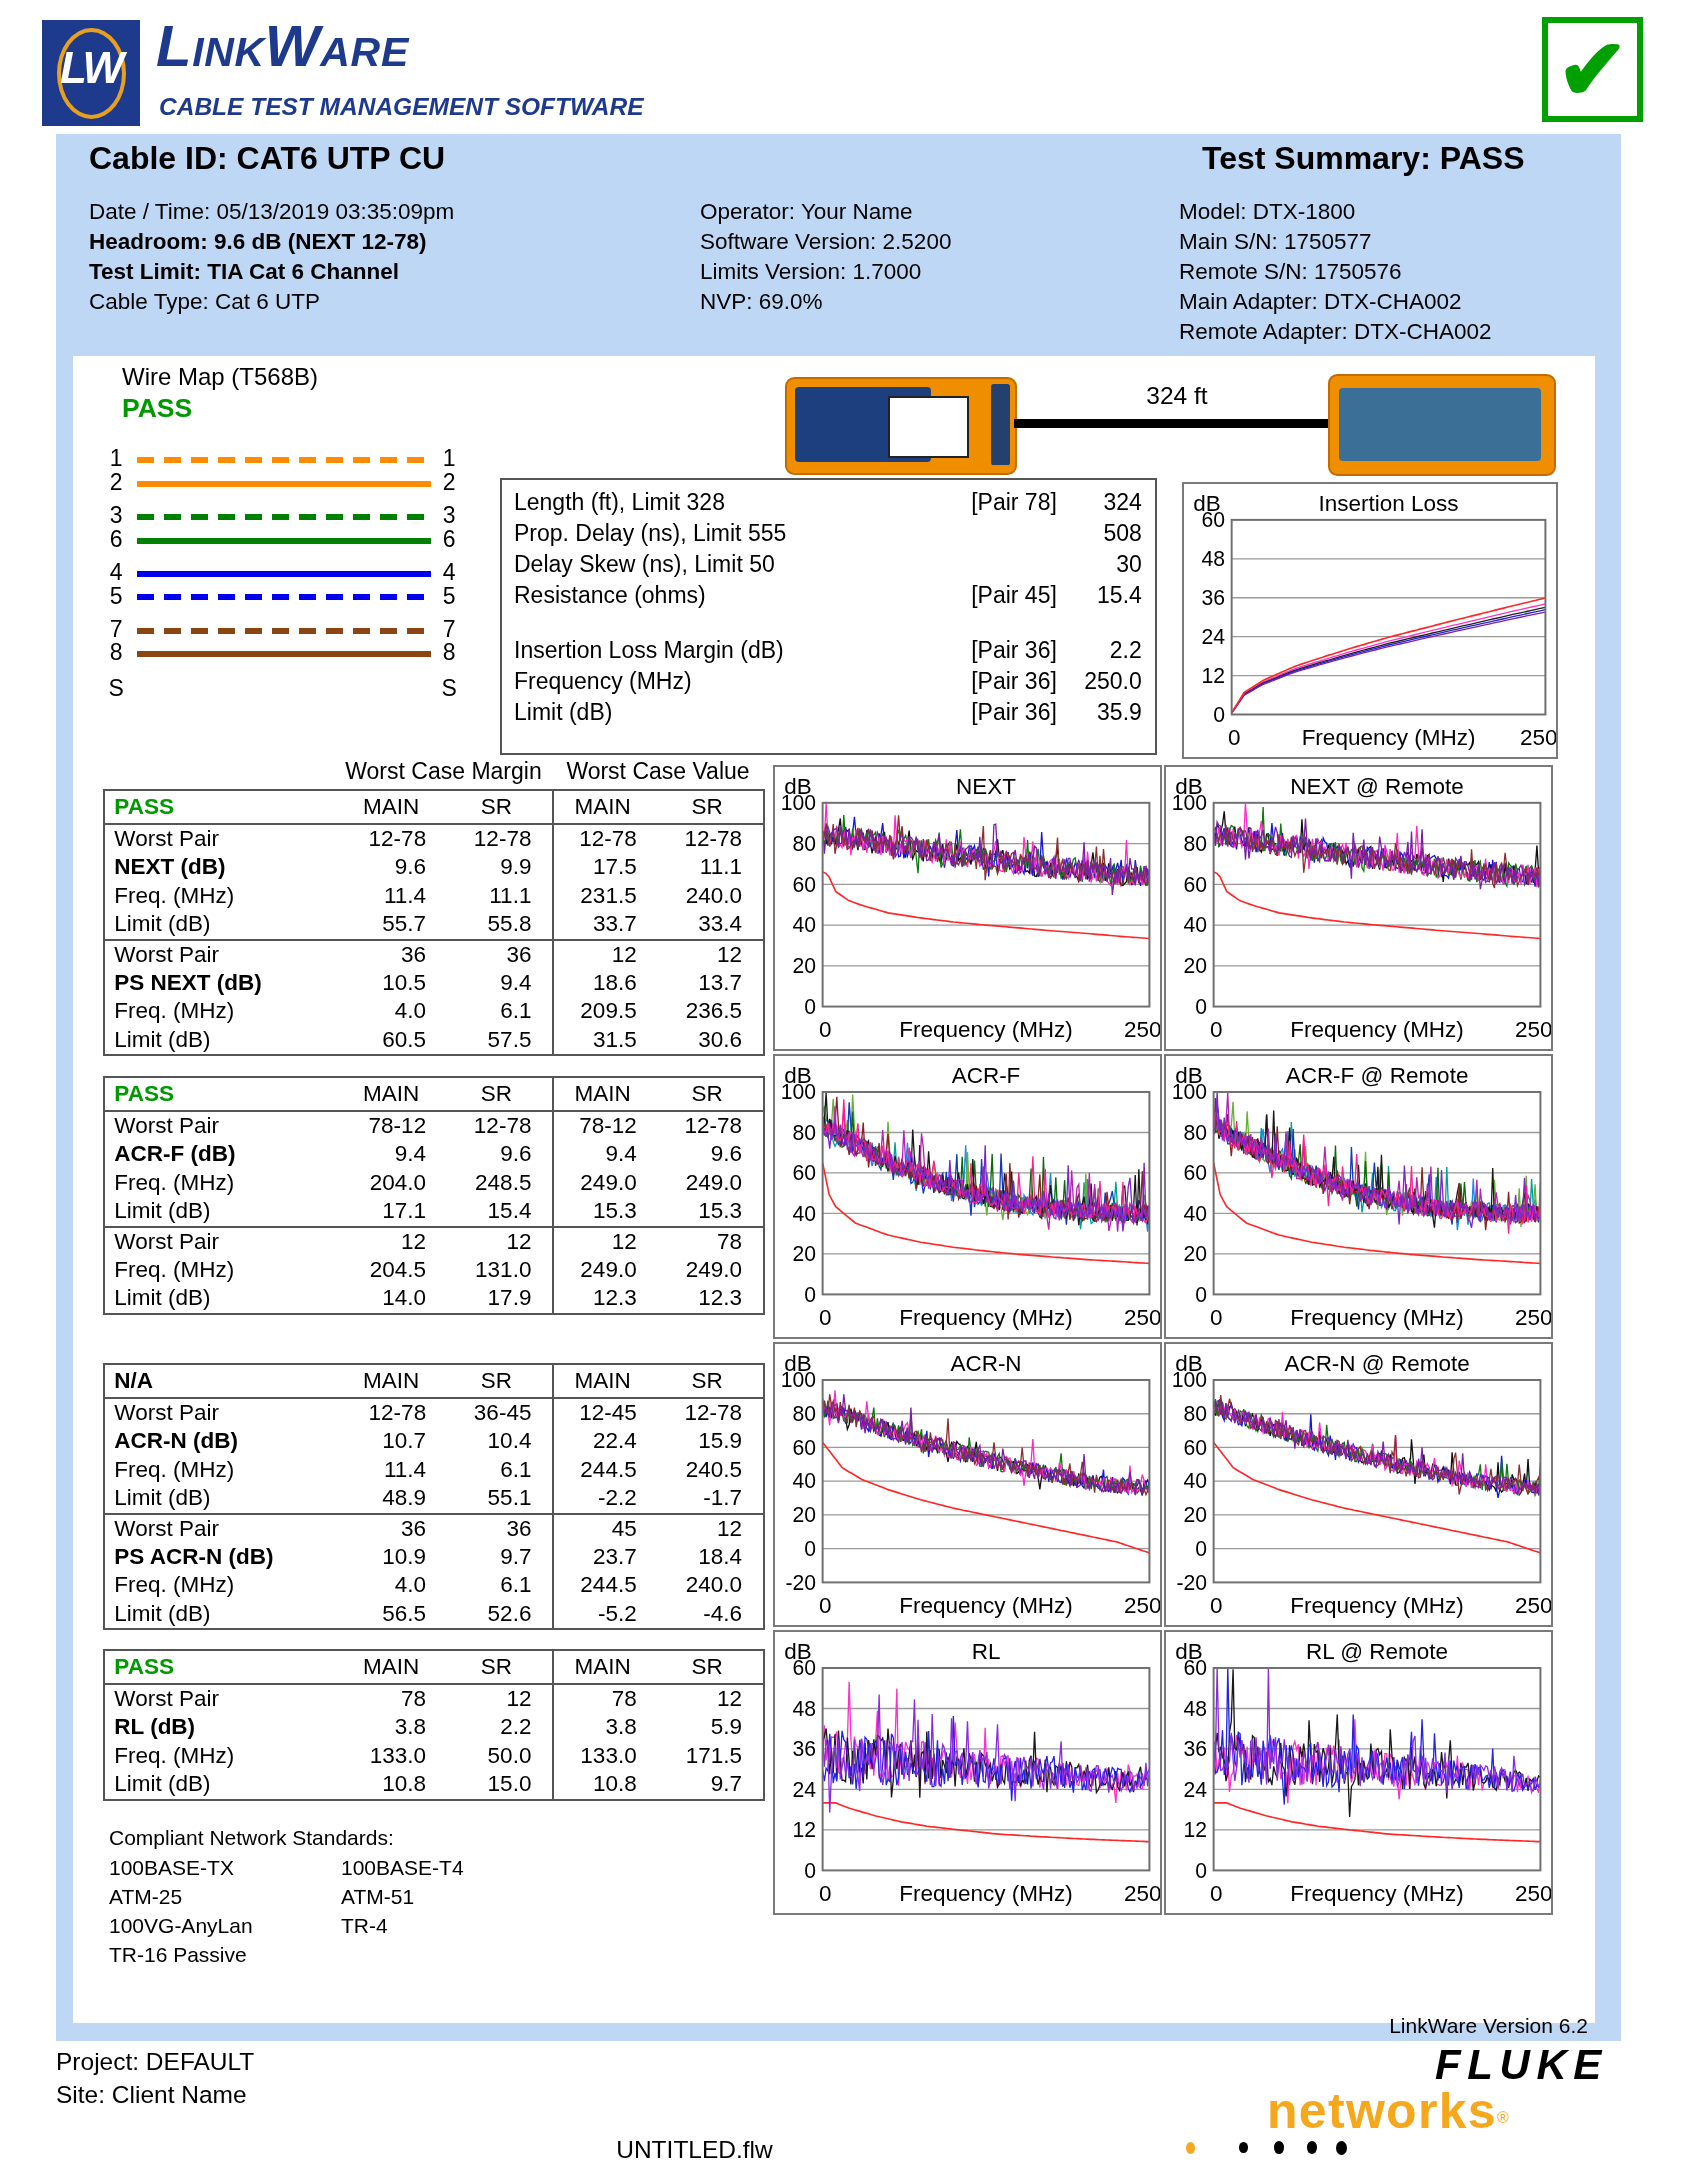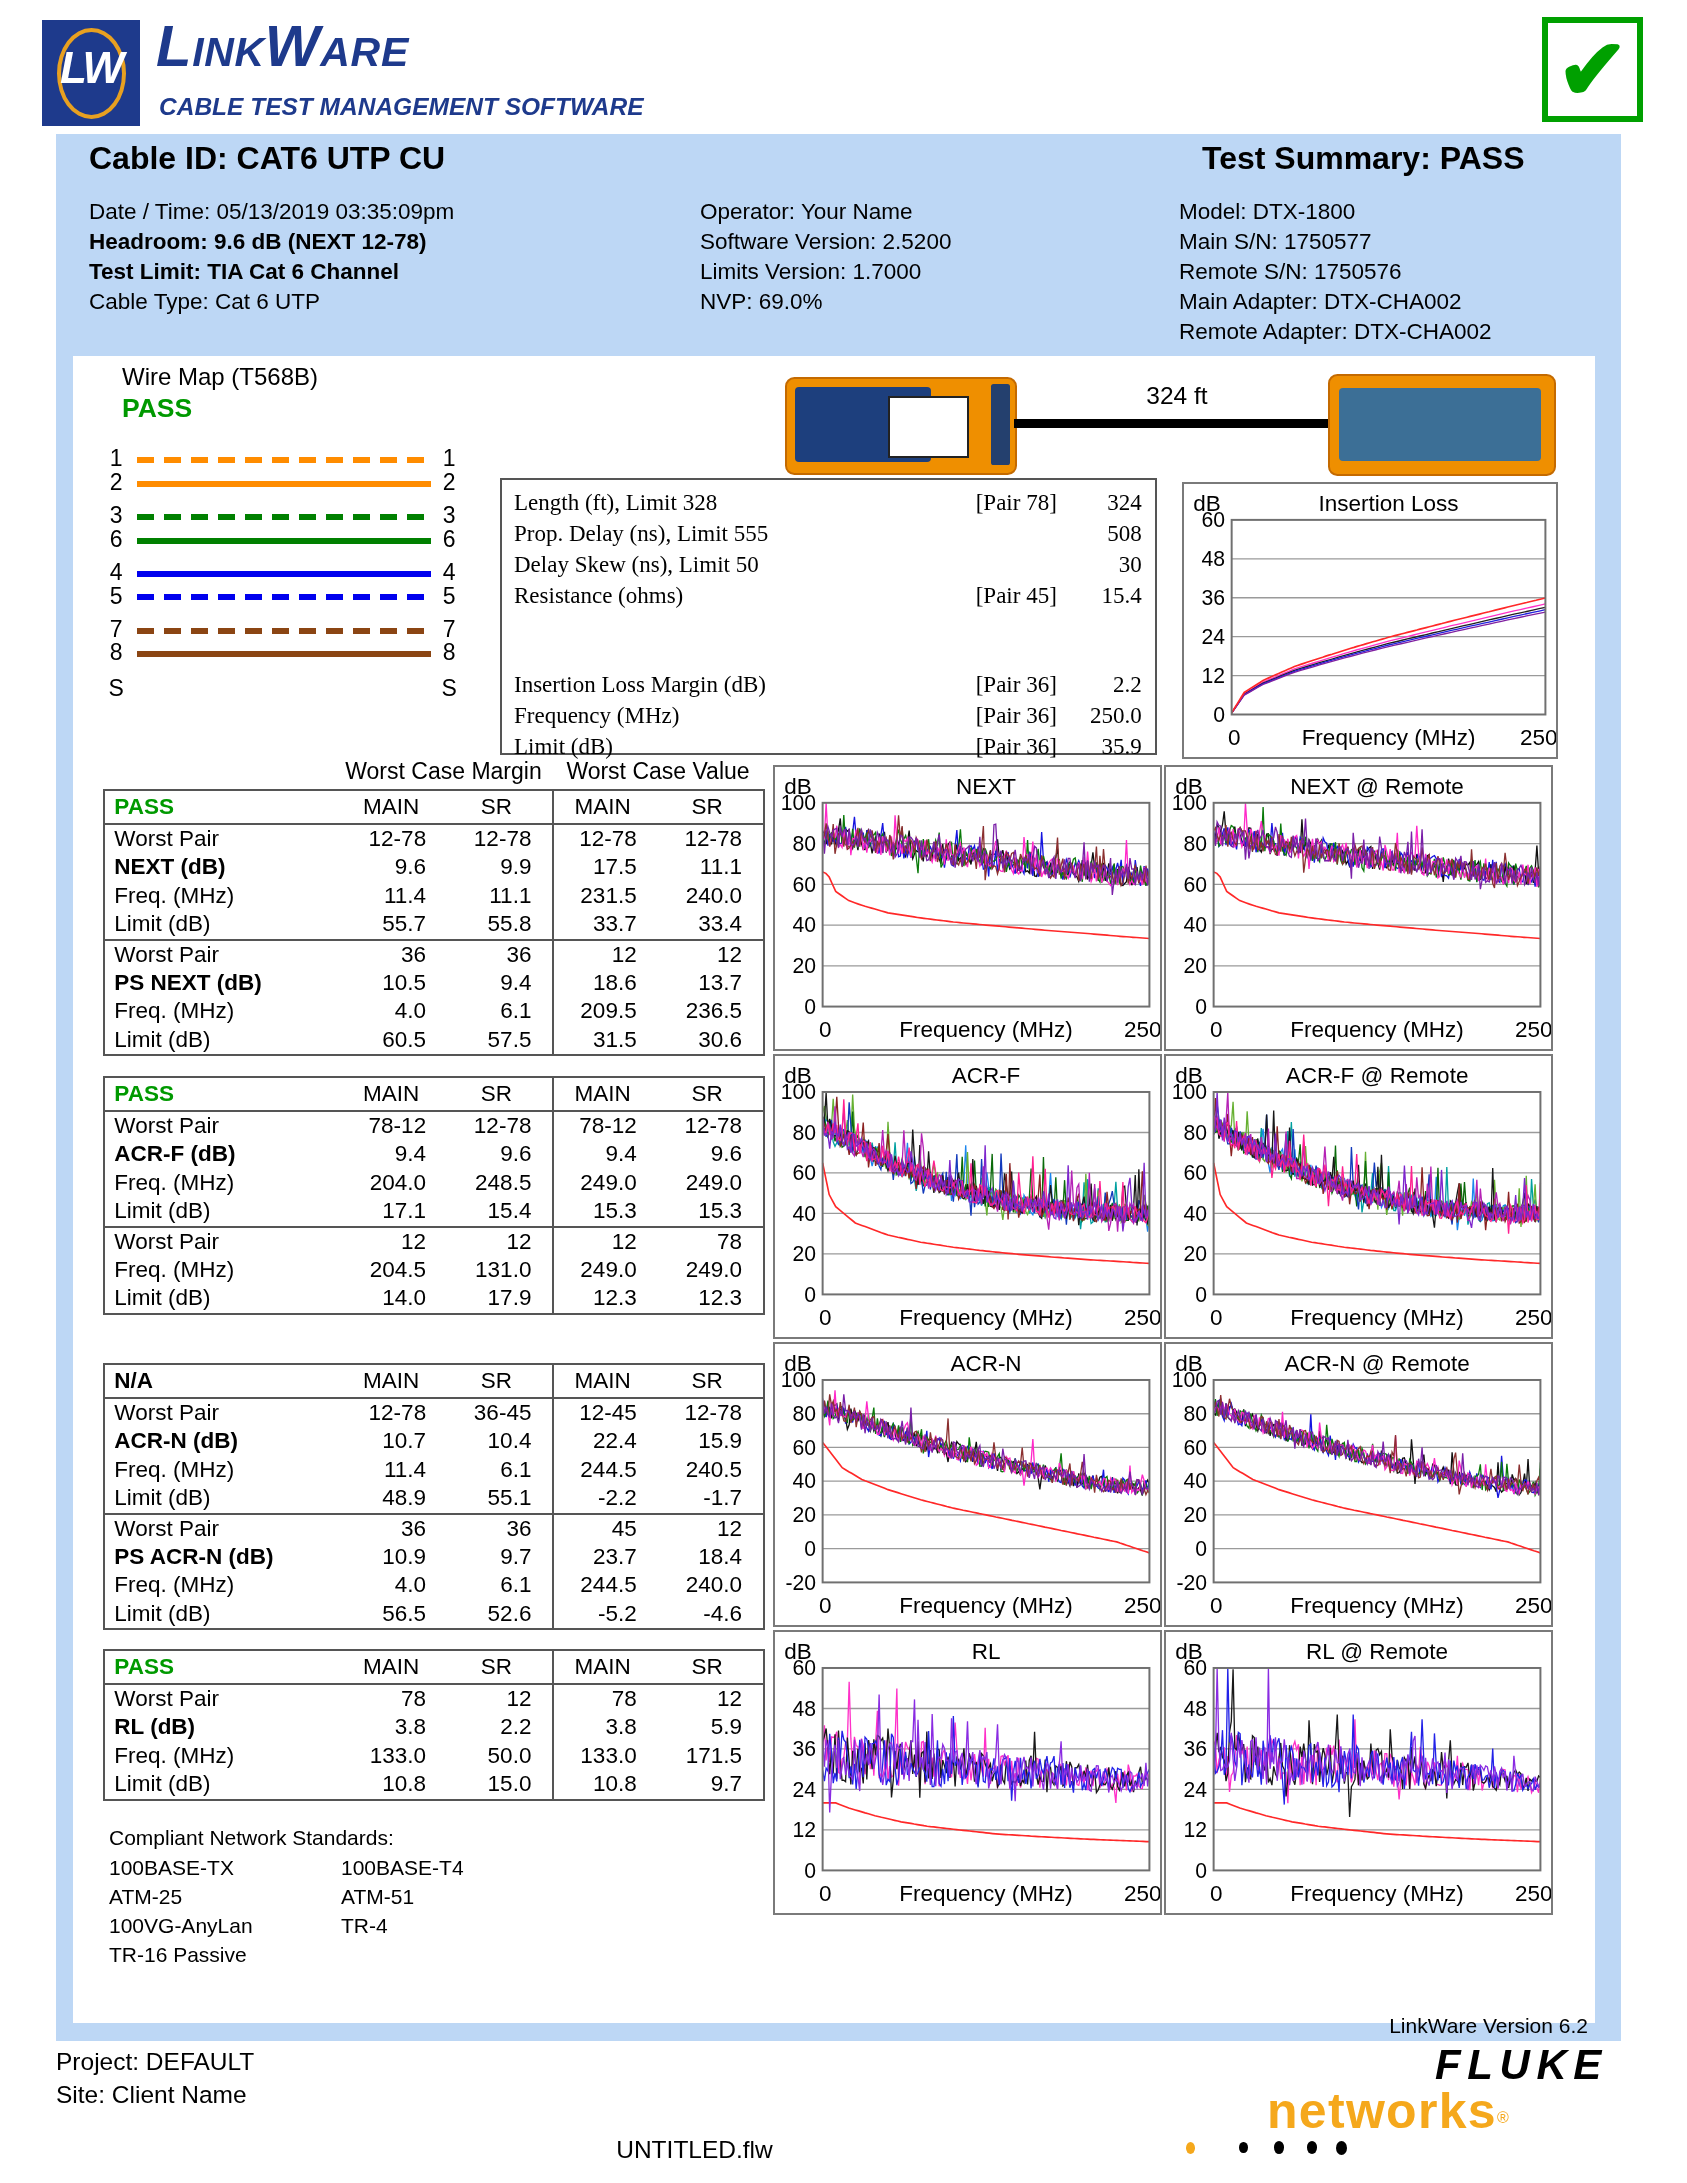--- a/index.html
+++ b/index.html
@@ -45,26 +45,26 @@
   .dev-main .panel{position:absolute;left:8px;top:8px;width:136px;height:75px;background:#1d3f7d;border-radius:4px;}
   .dev-main .scr{position:absolute;left:101px;top:17px;width:77px;height:58px;background:#fff;border:2px solid #222;}
   .dev-main .edge{position:absolute;right:5.3px;top:5.3px;width:18.5px;height:81px;background:#24406e;border-radius:2.6px;}
   .dev-remote{left:1328px;top:374px;width:224px;height:98px;background:#ef8f00;border-radius:9.3px;border:2px solid #c46a00;}
   .dev-remote .face{position:absolute;left:9.3px;top:12px;width:202px;height:73px;background:#3c6f96;border-radius:4px;}
   .cable{left:1014px;top:419px;width:315px;height:8.6px;background:#000;}
   .cable-label{left:1078px;top:382px;width:198px;text-align:center;font-size:24.5px;}
 
   
   .lenbox{left:500px;top:478px;width:657px;height:277px;border:2px solid #555;background:#fff;box-sizing:border-box;
-          padding:6.6px 13.2px 0 12px;font-family:Liberation Serif, serif;}
+          padding:6.6px 13.2px 0 12px;}
   .lrow{display:flex;height:31px;line-height:31px;font-size:23px;}
   .lrow .lab{flex:1;}
   .lrow .pair{width:132px;text-align:right;}
   .lrow .val{width:85px;text-align:right;}
-  .lrow.gap{margin-top:58px;align-items:center;}
+  .lrow.gap{margin-top:24px;align-items:center;}
 
   
   .wch{position:absolute;top:758px;font-size:23px;text-align:center;}
   .wch.m{left:341px;width:205px;}
   .wch.v{left:552px;width:212px;}
 
   
   .rtable{position:absolute;left:103px;width:662px;border:2px solid #555;background:#fff;box-sizing:border-box;}
   .rt0{top:789px;}.rt1{top:1076px;}.rt2{top:1363px;}.rt3{top:1649px;}
   .tr{display:flex;height:28.4px;line-height:28.4px;font-size:22.5px;}

